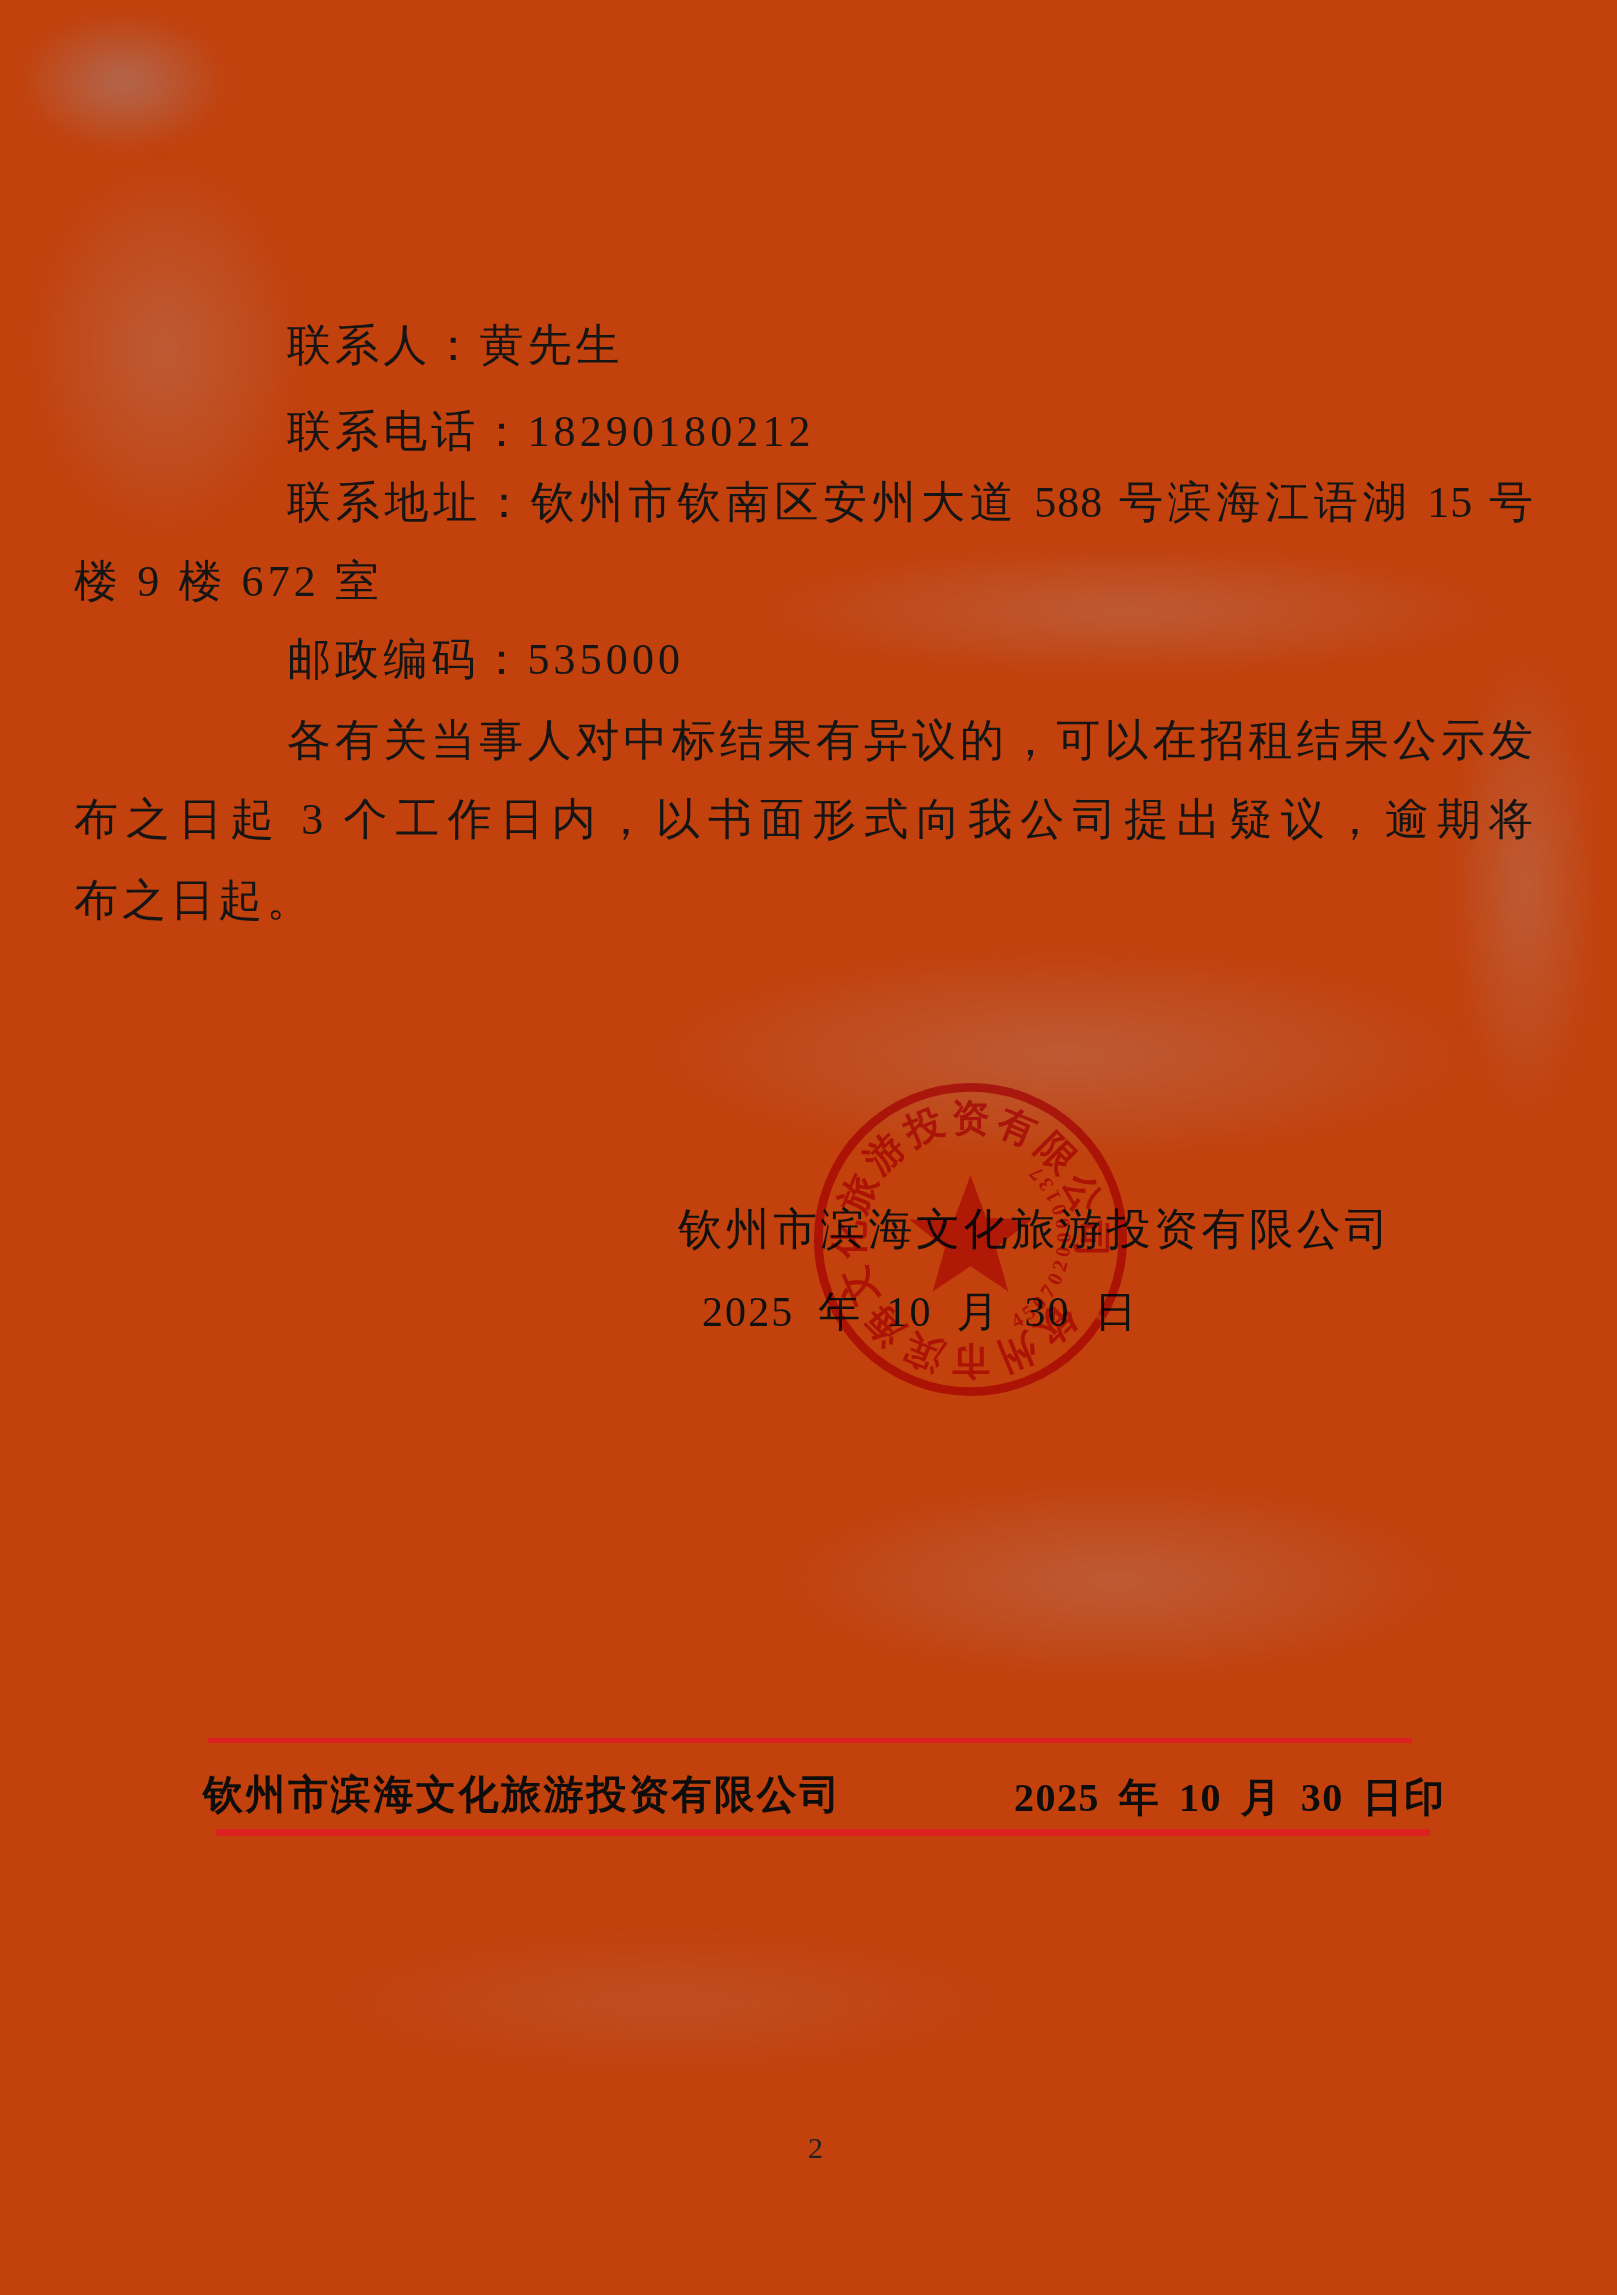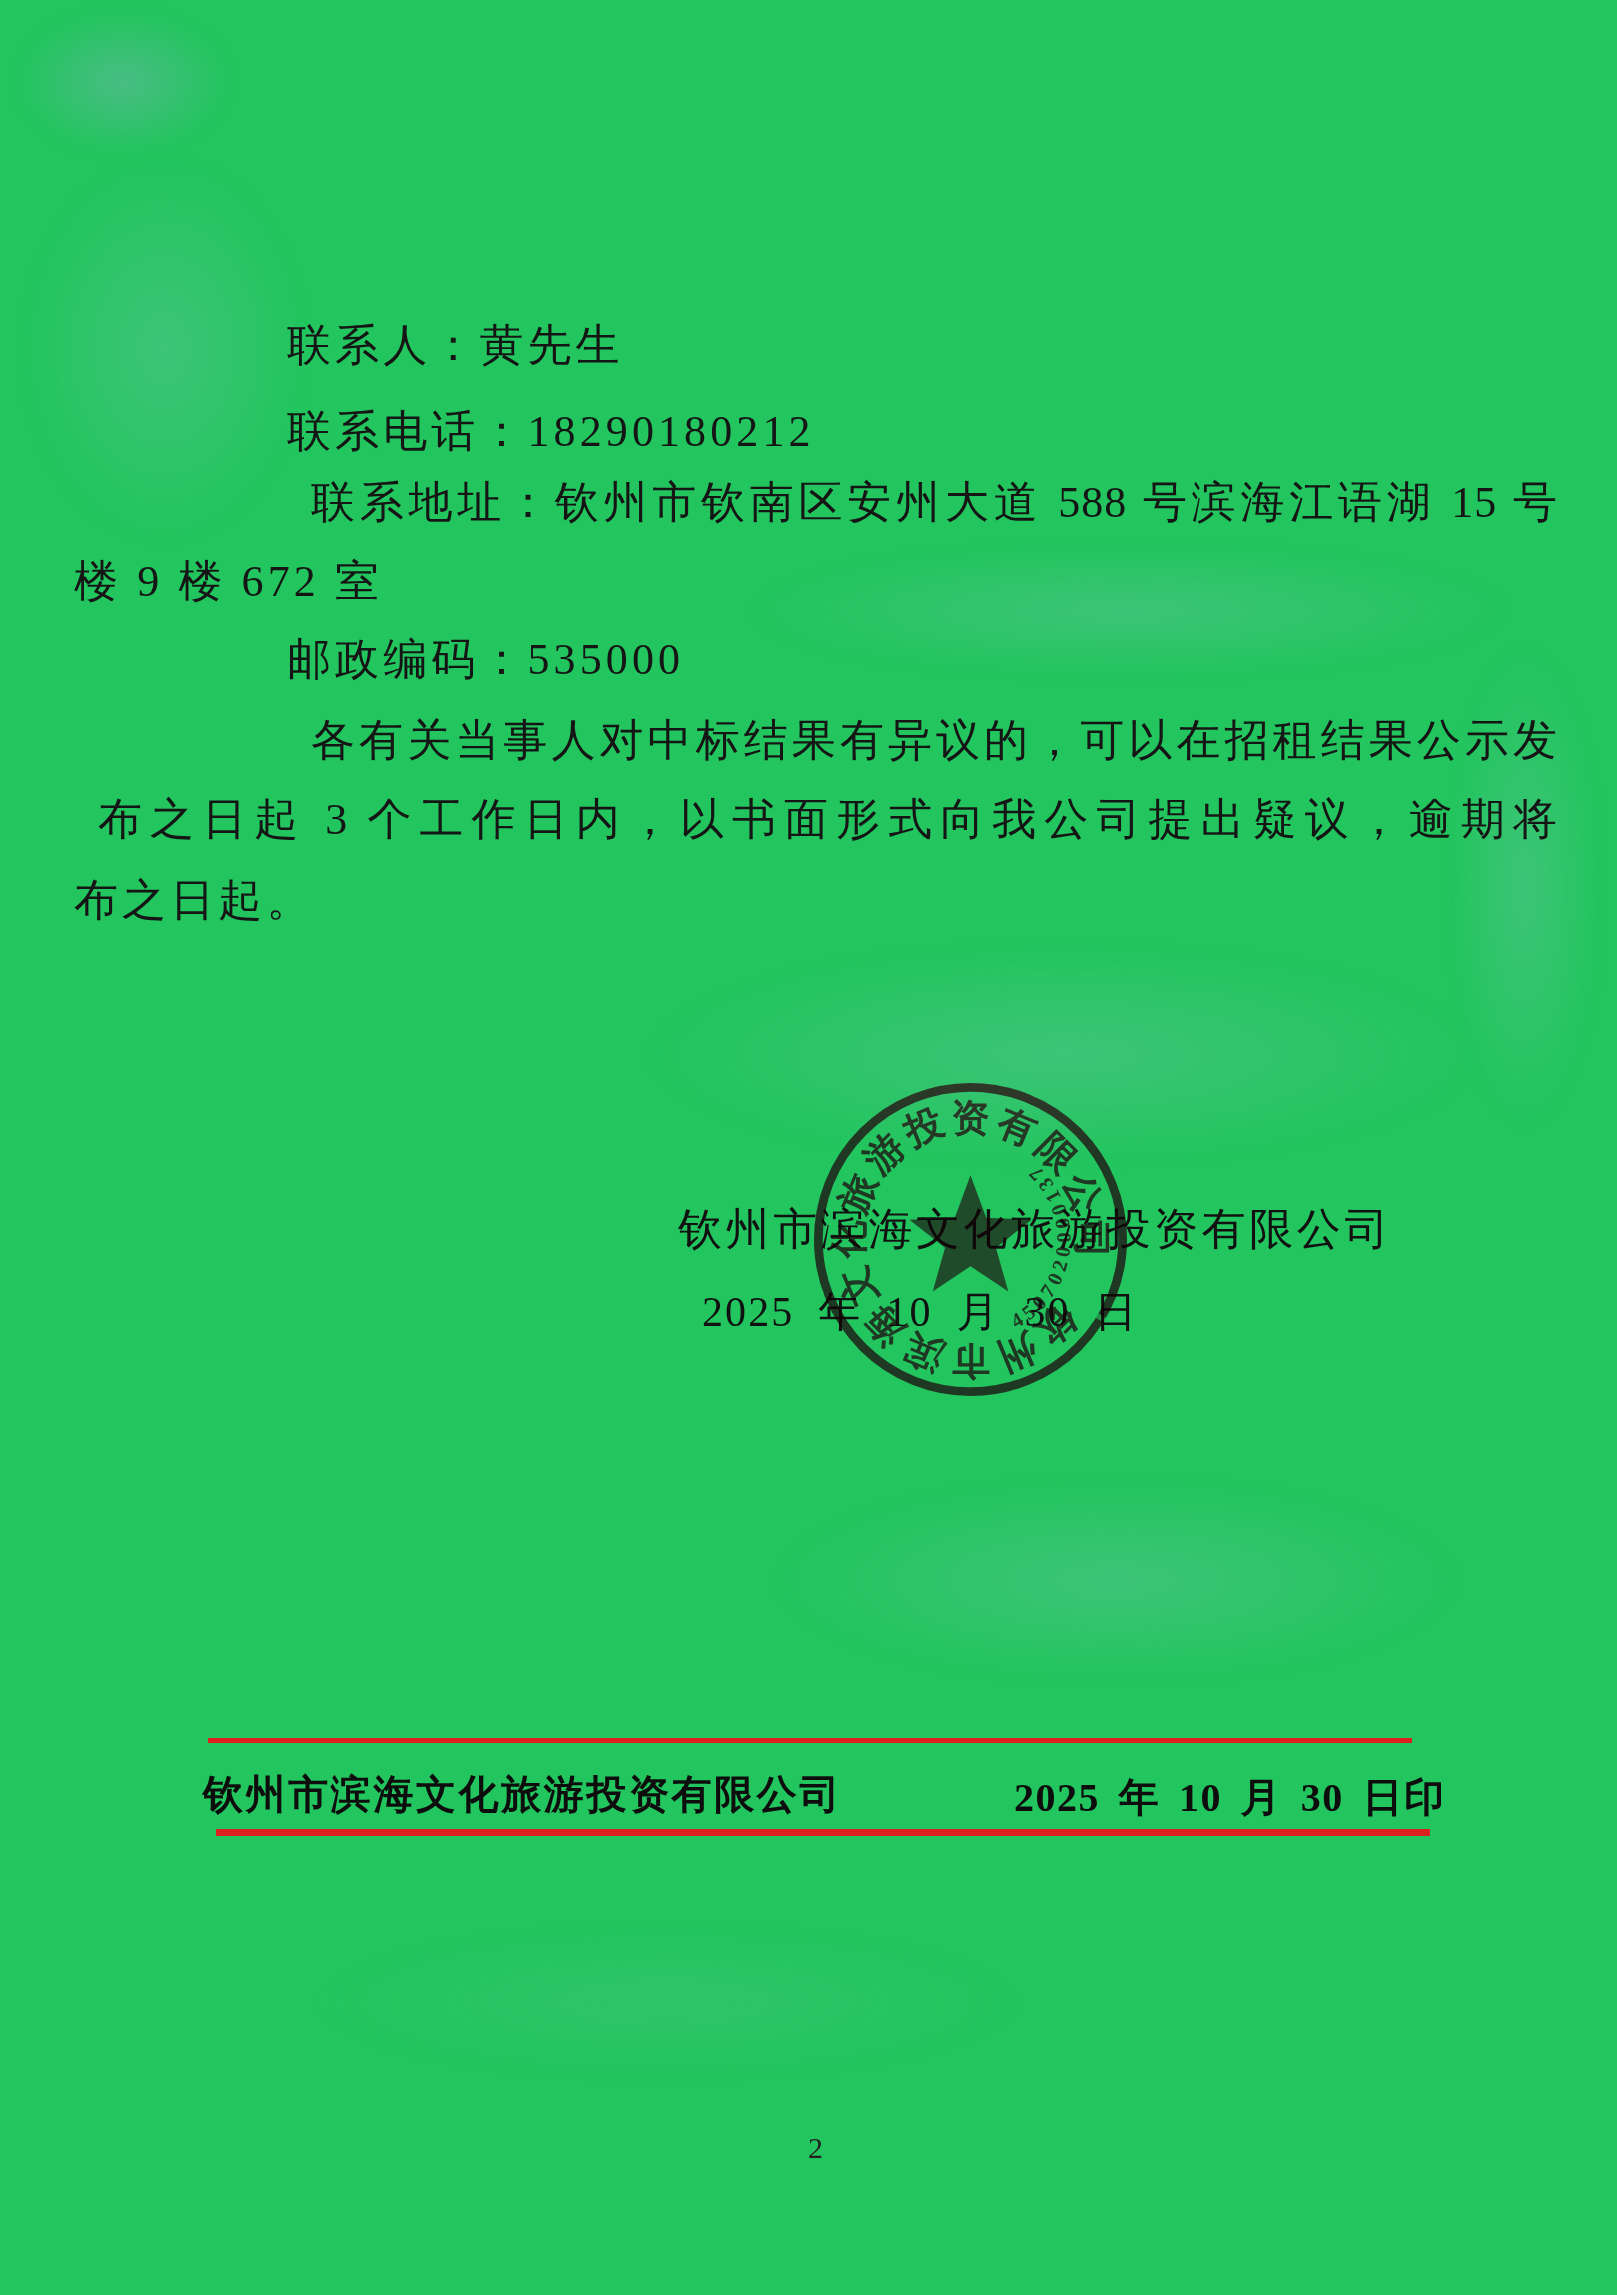--- a/index.html
+++ b/index.html
@@ -1,32 +1,32 @@
 <!DOCTYPE html>
 <html style="font-size:8.2px"><head>
 <meta charset="utf-8">
 <style>
   html,body{margin:0;padding:0;background:#e8e8e8;}
   .page{
     position:relative; width:1617px; height:2295px;
-    background:#22c55e; overflow:hidden;
+    background:#c2410c; overflow:hidden;
     font-family:"Liberation Serif", serif; color:#1a1a1a;
   }
   
   .smudge{ position:absolute; pointer-events:none;
     background:radial-gradient(closest-side, rgba(173,196,222,0.20), rgba(173,196,222,0));
     filter:blur(7.2px); border-radius:50%;
   }
   .bline{
     position:absolute; left:74px; width:1460px;
     font-size:44px; line-height:56px; letter-spacing:4.1px;
     white-space:nowrap; color:#151515;
   }
   .indent{ padding-left:213px; width:1247px; }
-  .justify{ white-space:normal; text-align:justify; text-align-last:justify; letter-spacing:1px;margin-left:24px; }
+  .justify{ white-space:normal; text-align:justify; text-align-last:justify; letter-spacing:1px; }
   .sig-company{
     position:absolute; left:678px; top:1200px;
     font-size:44px; letter-spacing:3.6px; white-space:nowrap; color:#111; z-index:1;
   }
   .sig-date{
     position:absolute; left:702px; top:1284px;
     font-size:42px; letter-spacing:2.1px; word-spacing:11.3px; white-space:nowrap; color:#111; z-index:1;
   }
   .stamp{
     position:absolute; left:806px; top:1075px; width:329px; height:329px;

